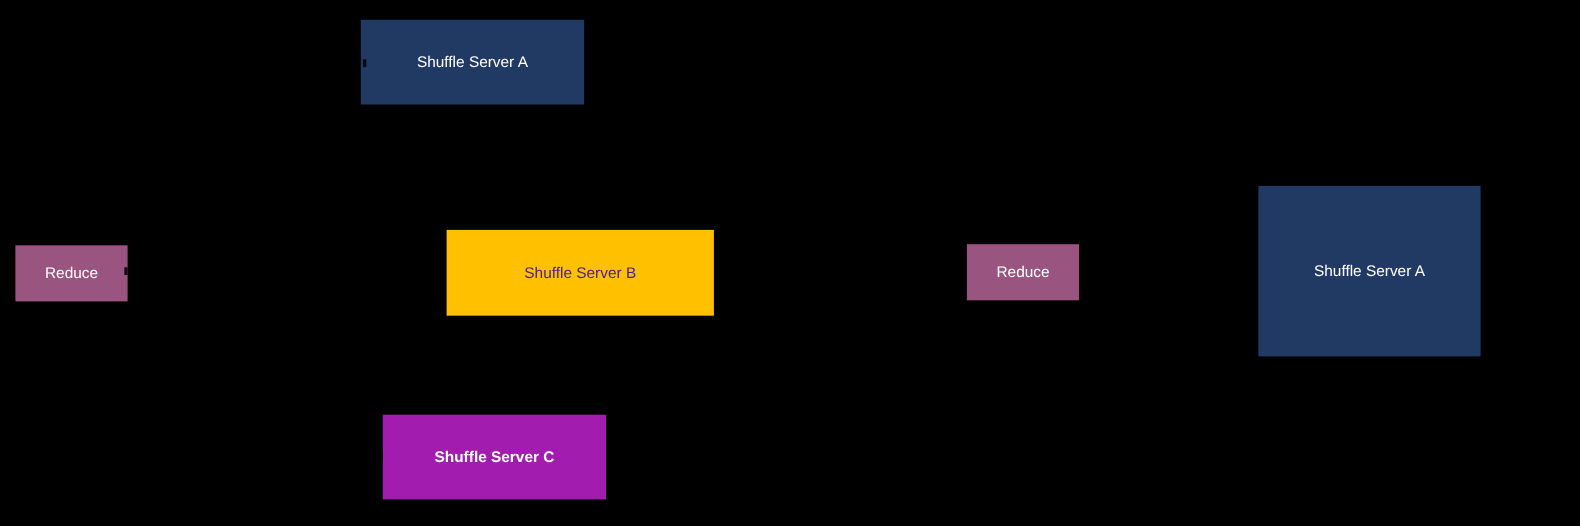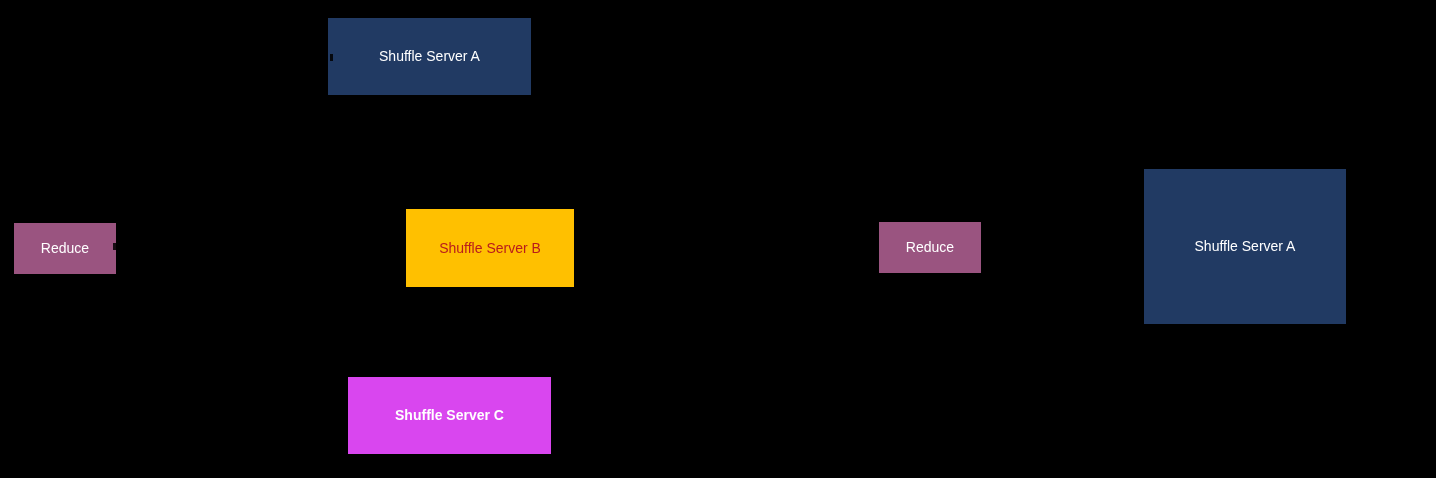--- a/index.html
+++ b/index.html
@@ -43,33 +43,33 @@
 <div id="canvas" style="background: rgb(0, 0, 0);">
 
   <div class="node" id="node-0" style="left: 328px; top: 18px; width: 203px; height: 77px; background: rgb(33, 58, 99); color: rgb(255, 255, 255); font-size: 14px; font-weight: normal;">
     <span class="node-label">Shuffle Server A</span>
   </div>
 
   <div class="node" id="node-1" style="left: 14px; top: 223px; width: 102px; height: 51px; background: rgb(154, 84, 128); color: rgb(255, 255, 255); font-size: 14px; font-weight: normal;">
     <span class="node-label">Reduce</span>
   </div>
 
-  <div class="node" id="node-2" style="left: 406px; top: 209px; width: 168px; height: 78px; background: rgb(255, 192, 0); color: #b91c1c; font-size: 14px; font-weight: normal;">
+  <div class="node" id="node-2" style="left: 406px; top: 209px; width: 243px; height: 78px; background: rgb(255, 192, 0); color: #4c1d95; font-size: 14px; font-weight: normal;">
     <span class="node-label">Shuffle Server B</span>
   </div>
 
   <div class="node" id="node-3" style="left: 879px; top: 222px; width: 102px; height: 51px; background: rgb(154, 84, 128); color: rgb(255, 255, 255); font-size: 14px; font-weight: normal;">
     <span class="node-label">Reduce</span>
   </div>
 
   <div class="node" id="node-4" style="left: 1144px; top: 169px; width: 202px; height: 155px; background: rgb(33, 58, 99); color: rgb(255, 255, 255); font-size: 14px; font-weight: normal;">
     <span class="node-label">Shuffle Server A</span>
   </div>
 
-  <div class="node" id="node-5" style="left: 348px; top: 377px; width: 203px; height: 77px; background: #d946ef; color: rgb(255, 255, 255); font-size: 14px; font-weight: bold;">
+  <div class="node" id="node-5" style="left: 348px; top: 377px; width: 203px; height: 77px; background: #a21caf; color: rgb(255, 255, 255); font-size: 14px; font-weight: bold;">
     <span class="node-label">Shuffle Server C</span>
   </div>
 
   <div class="connector-dot" id="mark-0" style="left: 330px; top: 54px;"></div>
   <div class="connector-dot" id="mark-1" style="left: 113px; top: 243px;"></div>
   <div class="connector-dot" id="mark-2" style="left: 402px; top: 244px;"></div>
   <div class="connector-dot" id="mark-3" style="left: 345px; top: 411px;"></div>
 
 </div>
 

